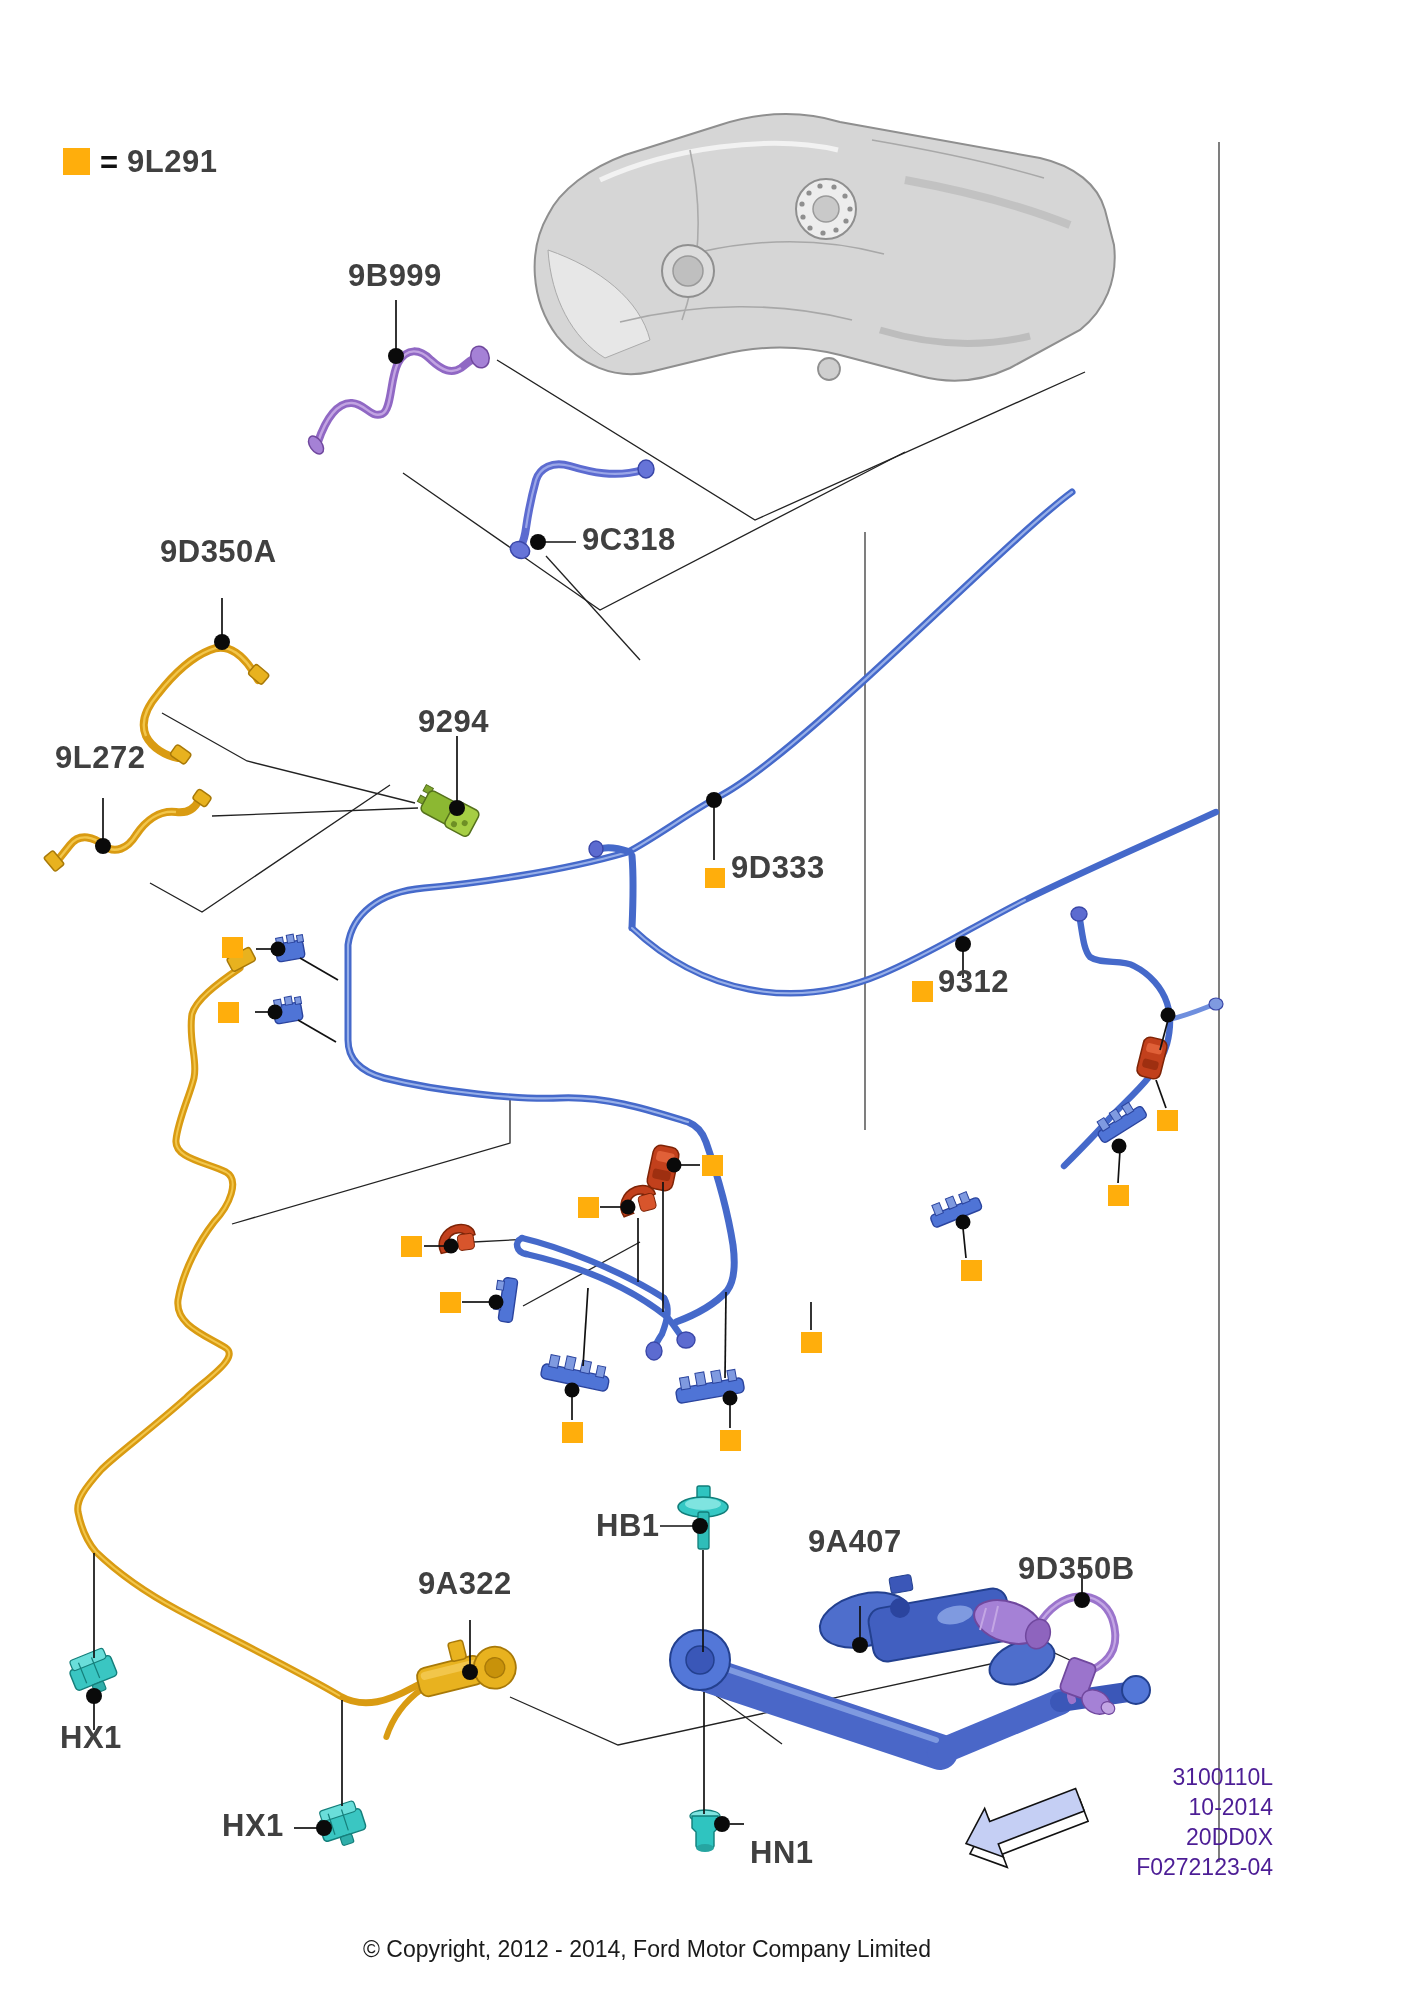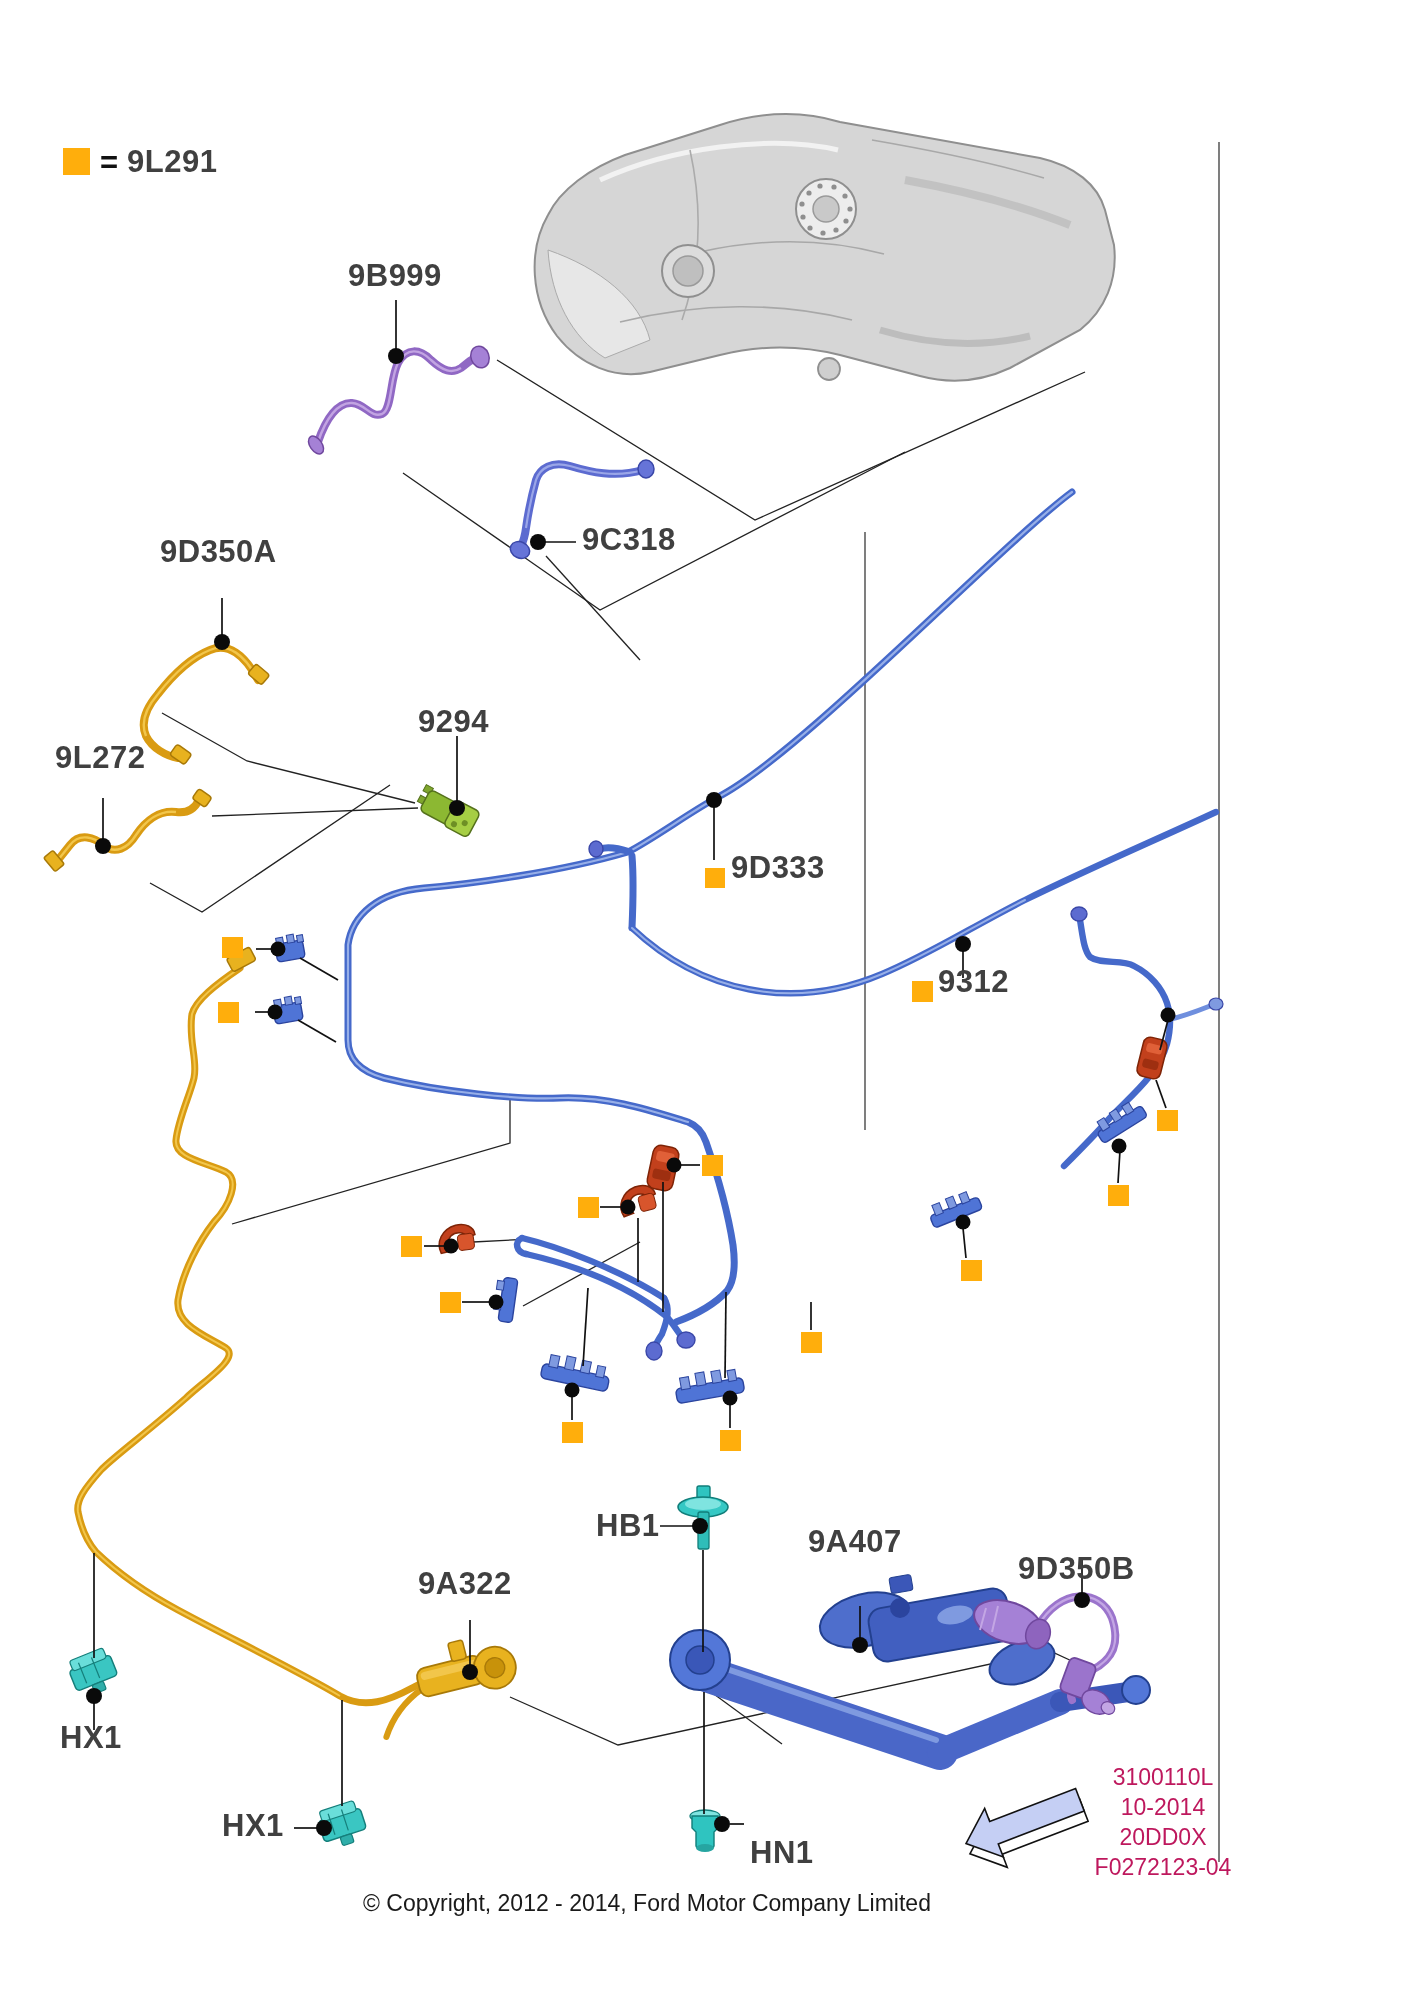--- a/index.html
+++ b/index.html
@@ -3,23 +3,23 @@
 <meta charset="utf-8">
 <style>
   html,body{margin:0;padding:0;background:#ffffff;}
   #stage{position:relative;width:1418px;height:2000px;background:#ffffff;overflow:hidden;
          font-family:"Liberation Sans", sans-serif;}
   #art{position:absolute;left:0;top:0;}
   .lbl{position:absolute;font-weight:bold;font-size:31px;color:#404040;line-height:1;
        letter-spacing:0.5px;white-space:nowrap;}
   .sq{position:absolute;width:21px;height:21px;background:#FFAE0C;}
   .sq.big{width:27px;height:27px;}
-  .blk{position:absolute;color:#1a1a1a;font-size:23px;line-height:1;white-space:nowrap;}
+  .blk{position:absolute;color:#1a1a1a;font-size:23px;line-height:1;white-space:nowrap;margin-top:46px;}
   .legend-eq{position:absolute;font-weight:bold;font-size:31px;color:#111;line-height:1;}
-  .doc{position:absolute;text-align:center;width:220px;color:#be185d;font-size:23px;}
+  .doc{position:absolute;text-align:right;width:220px;color:#4c1d95;font-size:23px;}
 </style>
 </head>
 <body>
 
 <div id="stage">
 
 <svg id="art" width="1418" height="2000" viewBox="0 0 1418 2000">
 
   <g stroke="#3a3a3a" stroke-width="1.3">
     <line x1="1219" y1="142" x2="1219" y2="1862"></line>

